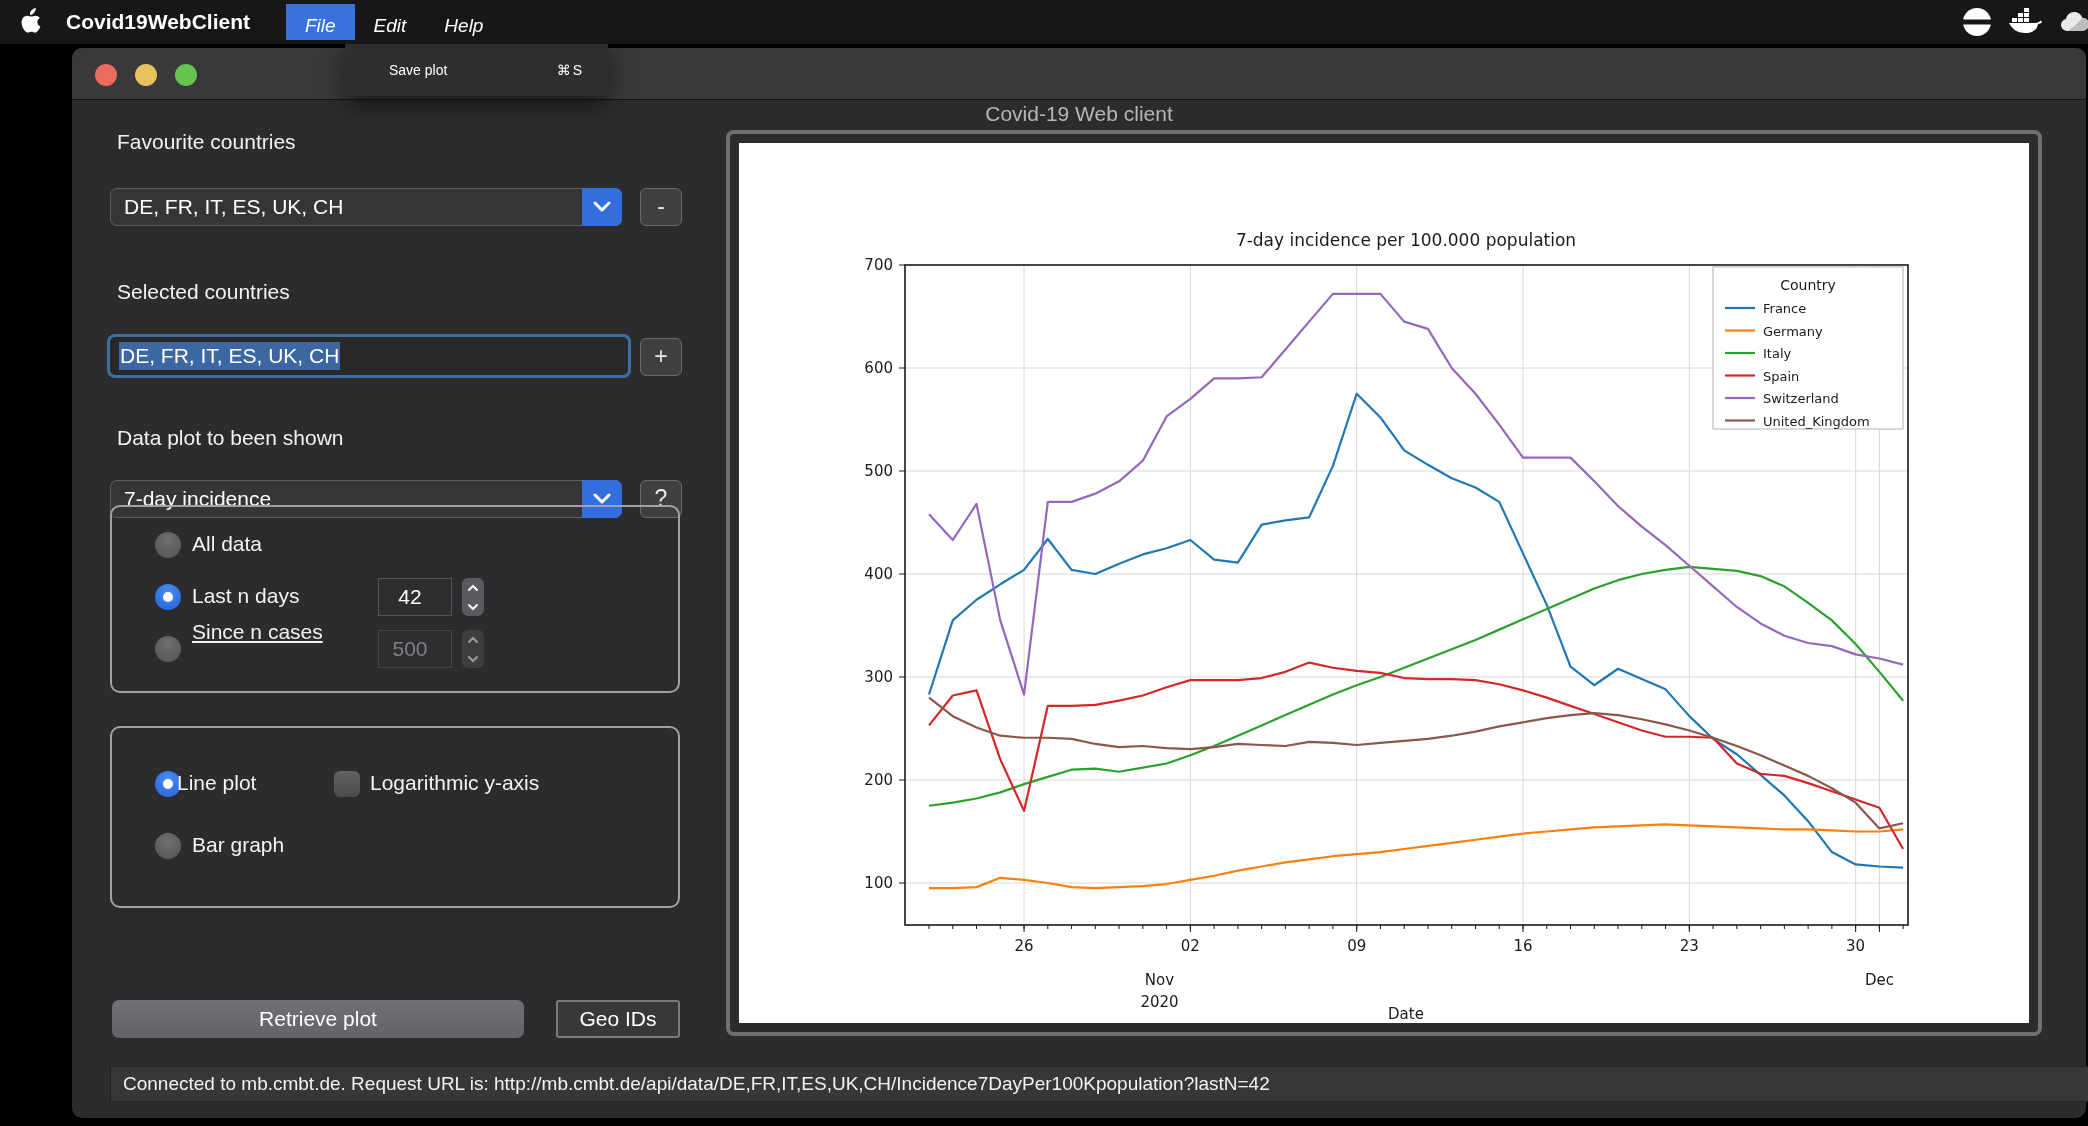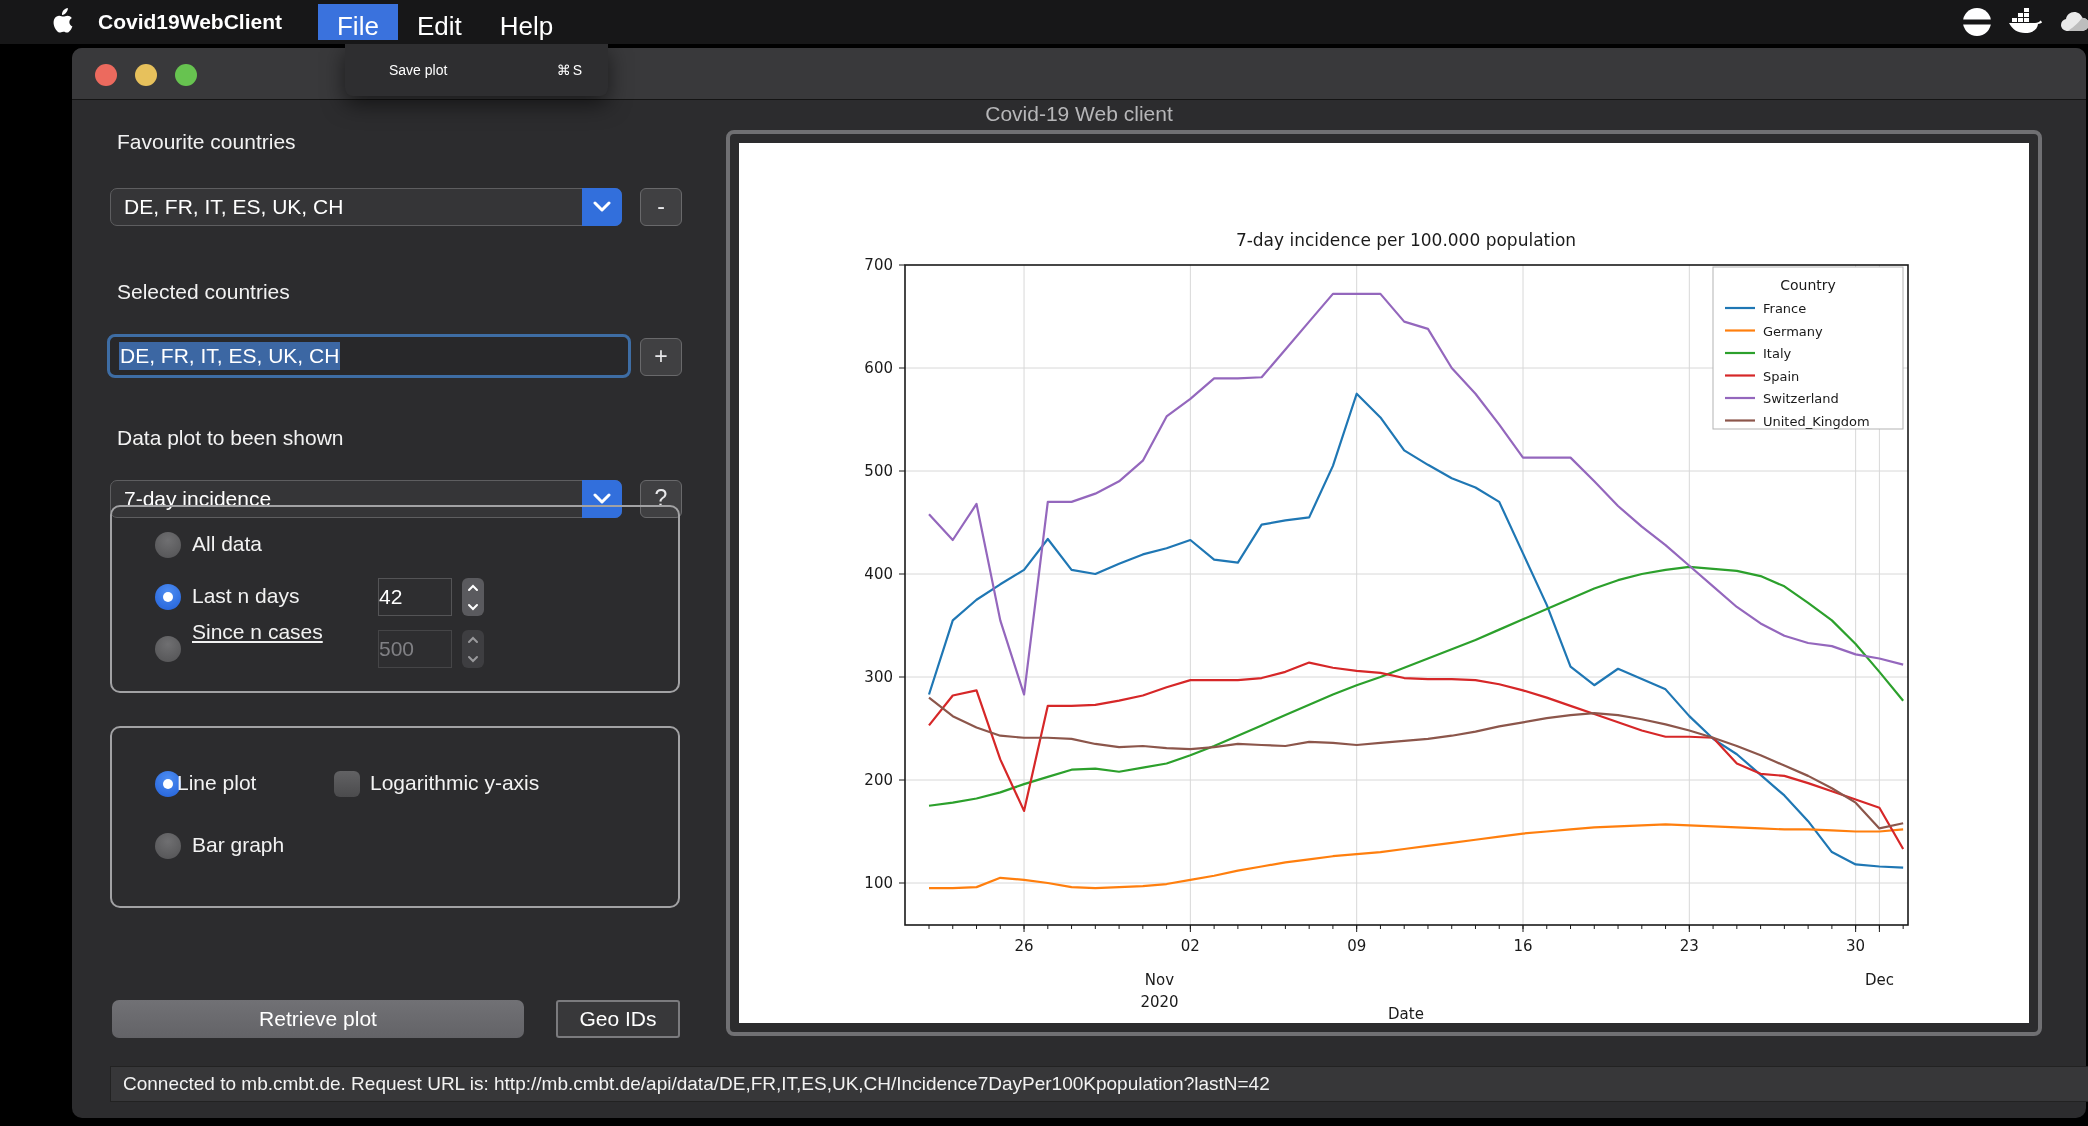--- a/index.html
+++ b/index.html
@@ -1,24 +1,24 @@
 <!DOCTYPE html>
 <html><head>
 <meta charset="utf-8">
 <style>
   * { margin:0; padding:0; box-sizing:border-box; }
   html,body { width:2088px; height:1126px; background:#000; overflow:hidden;
               font-family:"Liberation Sans", sans-serif; }
 
   
   .menubar { position:absolute; left:0; top:0; width:2088px; height:44px;
-             background:#171718; display:flex; align-items:center; color:#fff; z-index:50;padding-left:32px; }
+             background:#171718; display:flex; align-items:center; color:#fff; z-index:50; }
   .apple { width:24px; height:28px; margin:0 24px 0 18px; flex:none; }
   .appname { font-weight:bold; font-size:21px; margin-right:36px; }
-  .menu-item { font-size:26px; padding:0 19px; height:36px; line-height:44px; }
+  .menu-item { font-size:19px; padding:0 19px; height:36px; line-height:44px;font-style:italic; }
   .menu-item.active { background:#3a72dd; }
   .menubar-spacer { flex:1; }
   .status-icons { display:flex; align-items:center; gap:14px; margin-right:-8px; }
   .sicon { width:34px; height:34px; flex:none; }
 
   
   .file-menu { position:absolute; left:345px; top:44px; width:263px; height:52px;
                background:#2e2e30; border-radius:0 0 8px 8px; z-index:49;
                box-shadow:0 8px 22px rgba(0,0,0,.55); display:flex; align-items:center; }
   .file-menu-item { display:flex; width:100%; padding:0 24px 0 44px; color:#fff;
@@ -63,21 +63,21 @@
 
   .radio { position:absolute; width:26px; height:26px; border-radius:50%;
            background:radial-gradient(circle at 50% 32%, #6f6f71, #525254); }
   .radio.on { background:radial-gradient(circle at 50% 30%, #4d8df2, #2260d8); }
   .radio.on::after { content:""; position:absolute; left:8px; top:8px; width:10px; height:10px;
                      border-radius:50%; background:#fff; }
   .checkbox { position:absolute; width:26px; height:26px; border-radius:6px;
               background:linear-gradient(#626264, #4b4b4d); }
 
   .spin { position:absolute; width:74px; height:38px; background:#2e2e30;
-          border:1px solid #545456; color:#fff; font-size:21px; text-align:left;
+          border:1px solid #545456; color:#fff; font-size:21px; text-align:center;
           line-height:36px; padding-right:10px; }
   .spin.disabled { color:#808084; border-color:#454547; }
   .stepper { position:absolute; width:22px; height:38px; background:#5a5a5e; border-radius:6px;
              display:flex; flex-direction:column; align-items:center; justify-content:space-around; }
   .stepper.disabled { background:#3e3e41; }
   .stepper svg { display:block; }
 
   .push-btn { position:absolute; height:38px; background:linear-gradient(#717175,#636367);
               border-radius:7px; color:#fff; font-size:21px; text-align:center; line-height:38px; }
   .bordered-btn { position:absolute; height:38px; background:#38383a; border:2px solid #7b7b7e;

